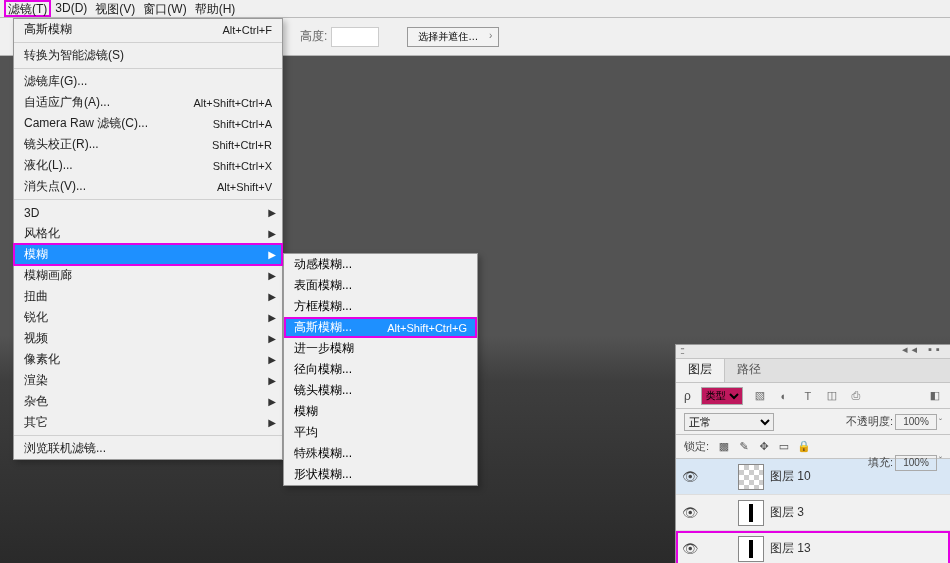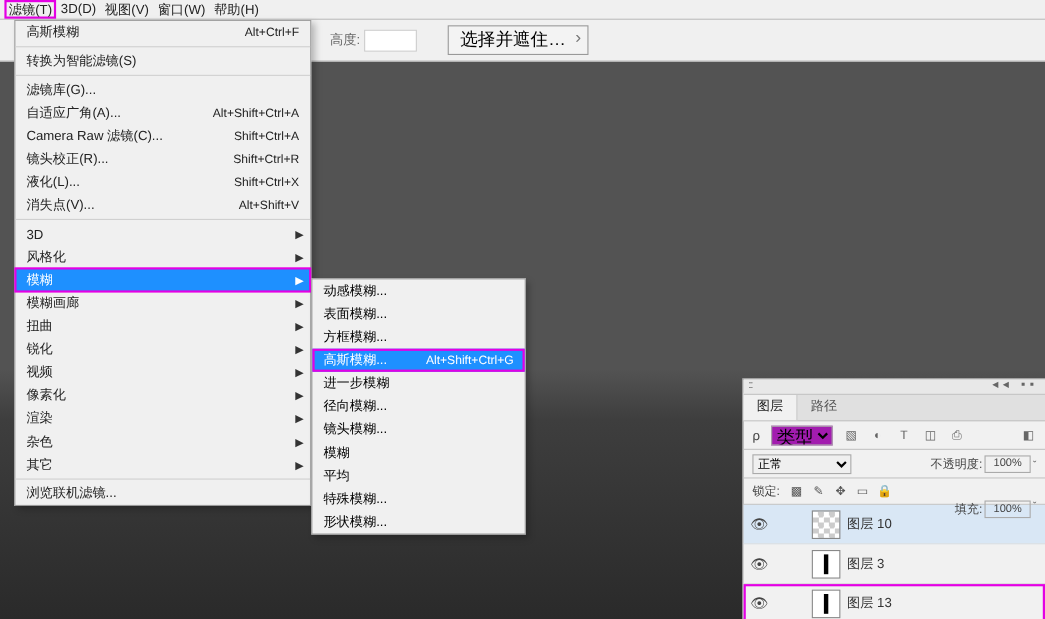--- a/index.html
+++ b/index.html
@@ -4,21 +4,21 @@
 <style>
 * { margin:0; padding:0; box-sizing:border-box; font-family:"Microsoft YaHei",Arial,sans-serif; user-select:none; }
 body { width:950px; height:563px; background:#535353; overflow:hidden; position:relative; }
 
 .menubar { position:absolute; top:0; left:0; right:0; height:18px; background:#f0f0f0; display:flex; padding:0 4px; font-size:12px; color:#222; border-bottom:1px solid #bbb; }
 .menubar-item { padding:1px 4px; cursor:default; }
 .menubar-item.hl { border:2px solid #e400e4; padding:0 2px; line-height:14px; }
 
 .optbar { position:absolute; top:18px; left:0; right:0; height:38px; background:#f0f0f0; display:flex; align-items:center; padding:0 18px 0 300px; font-size:12px; color:#666; border-bottom:1px solid #b5b5b5; }
 .optbar input { width:48px; height:20px; border:1px solid #ccc; margin-left:4px; background:#fff; }
-.optbtn { margin-left:28px; padding:2px 20px 2px 10px; border:1px solid #999; background:#f3f3f3; font-size:16px; position:relative; }
+.optbtn { margin-left:28px; padding:2px 20px 2px 10px; border:1px solid #999; background:#f3f3f3; font-size:10px; position:relative; }
 .optbtn:after { content:"›"; position:absolute; right:6px; top:2px; color:#777; }
 
 .canvas-area { position:absolute; top:56px; left:0; right:0; bottom:0; background:#535353; }
 .dark-region { position:absolute; left:0; width:100%; top:280px; bottom:0; background:linear-gradient(to bottom,#535353 0%,#3e3e3e 20%,#2a2a2a 100%); }
 
 .main-menu { position:absolute; top:18px; left:13px; width:270px; background:#f0f0f0; border:1px solid #999; box-shadow:3px 3px 6px rgba(0,0,0,.25); font-size:12px; color:#222; }
 .mm-row { height:21px; display:flex; align-items:center; padding:0 10px; position:relative; }
 .mm-row.sep { height:0; border-top:1px solid #d0d0d0; margin:2px 0; }
 .mm-row .lab { flex:1; }
 .mm-row .sc { color:#222; font-size:11px; }
@@ -35,21 +35,21 @@
 .sm-row.hi-box { outline:2px solid #e400e4; outline-offset:-2px; }
 
 .layers-panel { position:absolute; top:344px; right:0; width:275px; bottom:0; background:#f1f1f1; border:1px solid #999; border-right:none; font-size:12px; color:#444; }
 .lp-tabbar { height:14px; position:relative; background:#e8e8e8; border-bottom:1px solid #c4c4c4; }
 .lp-tabbar .dots { position:absolute; left:4px; top:0; font-size:10px; color:#888; letter-spacing:-2px; }
 .lp-tabbar .collapse-icons { position:absolute; right:6px; top:-2px; font-size:11px; color:#666; letter-spacing:4px; }
 .lp-tabs { height:24px; display:flex; border-bottom:1px solid #c4c4c4; background:#e0e0e0;align-items:flex-end; }
 .lp-tab { padding:4px 12px; font-size:12px; color:#555; }
 .lp-tab.active { background:#f1f1f1; border-right:1px solid #c4c4c4; color:#222; }
 .lp-filter { height:26px; display:flex; align-items:center; gap:10px; padding:0 8px; border-bottom:1px solid #c4c4c4; }
-.lp-filter select { font-size:17px; height:18px; border:1px solid #aaa; background:#a21caf; }
+.lp-filter select { font-size:10px; height:18px; border:1px solid #aaa; background:#be185d; }
 .lp-filter .ficon { width:14px; height:14px; display:flex; align-items:center; justify-content:center; font-size:11px; color:#666; }
 .lp-blend { height:26px; display:flex; align-items:center; padding:0 8px; border-bottom:1px solid #c4c4c4; gap:6px; }
 .lp-blend select { font-size:11px; height:18px; width:90px; border:1px solid #aaa; }
 .lp-blend .r { margin-left:auto; display:flex; align-items:center; gap:2px; font-size:11px; }
 .lp-blend .pct { width:42px; height:16px; border:1px solid #aaa; font-size:10px; text-align:center; line-height:14px; display:inline-block; }
 .lp-lock { height:24px; display:flex; align-items:center; padding:0 8px; border-bottom:1px solid #c4c4c4; font-size:11px; gap:8px; }
 .lp-lock .lock-icons { display:flex; gap:6px; }
 .lp-lock .lock-icons span { width:14px; text-align:center; color:#555; }
 .lp-lock .r2 { margin-left:auto; display:flex; align-items:flex-start; gap:2px;margin-top:32px; }
 .lp-lock .pct { width:42px; height:16px; border:1px solid #aaa; font-size:10px; text-align:center; line-height:14px; display:inline-block; }

